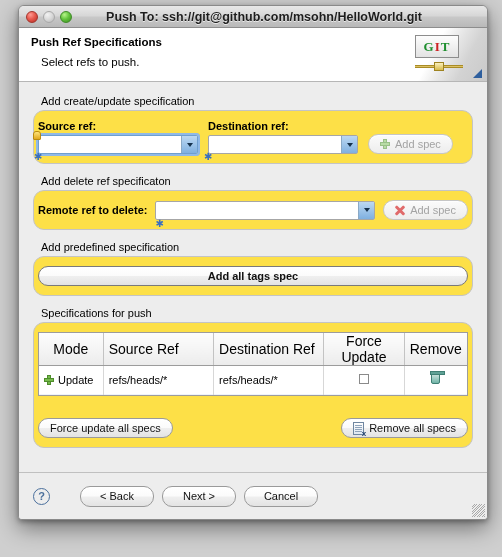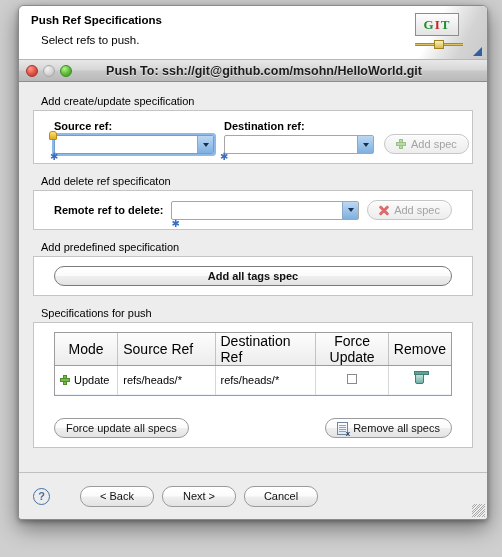--- a/index.html
+++ b/index.html
@@ -116,23 +116,23 @@
   }
 
   
   .group { position: relative; margin-bottom: 11px; }
   .group > .glabel {
     font-size: 11px; color: #000;
     padding: 0 0 3px 8px;
   }
   .gbox {
     border: 1px solid #c4c4c4;
-    border-radius: 0;
-    background: #ffffff;
-    padding: 9px 20px;
+    border-radius: 11px;
+    background: #fde047;
+    padding: 9px 4px;
   }
 
   
   .row { display: flex; align-items: flex-end; }
   .field-col { display: flex; flex-direction: column; }
   .field-label { font-size: 11px; font-weight: bold; color: #000; margin-bottom: 3px; }
 
   .combo-wrap { position: relative; display: inline-block; }
   .combo {
     height: 19px;
@@ -306,46 +306,46 @@
     background:
       linear-gradient(135deg, transparent 46%, #a9a9a9 46%, #a9a9a9 54%, transparent 54%) 0 0/5px 5px,
       linear-gradient(135deg, transparent 46%, #a9a9a9 46%, #a9a9a9 54%, transparent 54%) 4px 4px/5px 5px;
   }
 </style>
 </head>
 <body>
 
 <div id="window">
 
+  <div id="titlebar">
+    <div class="lights">
+      <div class="light close"></div>
+      <div class="light min"></div>
+      <div class="light zoom"></div>
+    </div>
+    <div id="title-text">Push To: ssh://git@github.com/msohn/HelloWorld.git</div>
+  </div>
+
   <div id="header">
     <div id="header-title">Push Ref Specifications</div>
     <div id="header-sub">Select refs to push.</div>
     <div id="header-banner">
       <div id="git-logo">
         <div class="git-box">
           <span class="git-g">G</span>
             <span class="git-i">I</span>
             <span class="git-t">T</span>
         </div>
         <div class="git-bar">
           <div class="rail"></div>
             <div class="knob"></div>
         </div>
       </div>
       <div id="banner-tri"></div>
     </div>
-  </div>
-
-  <div id="titlebar">
-    <div class="lights">
-      <div class="light close"></div>
-      <div class="light min"></div>
-      <div class="light zoom"></div>
-    </div>
-    <div id="title-text">Push To: ssh://git@github.com/msohn/HelloWorld.git</div>
   </div>
 
   <div id="body">
 
     <div class="group">
       <div class="glabel">Add create/update specification</div>
       <div class="gbox">
         <div class="row" style="gap:10px;">
           <div class="field-col" style="width:160px;">
             <div class="field-label">Source ref:</div>

